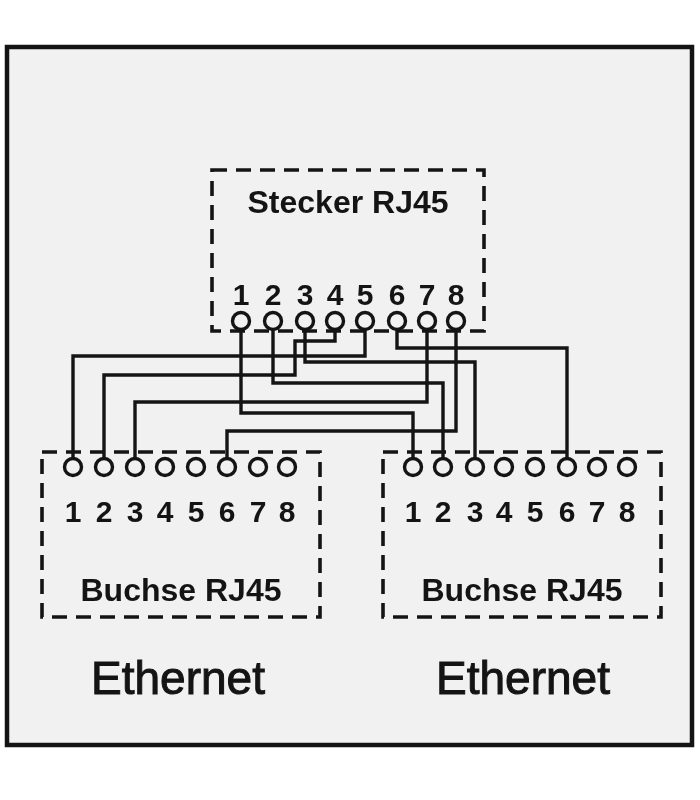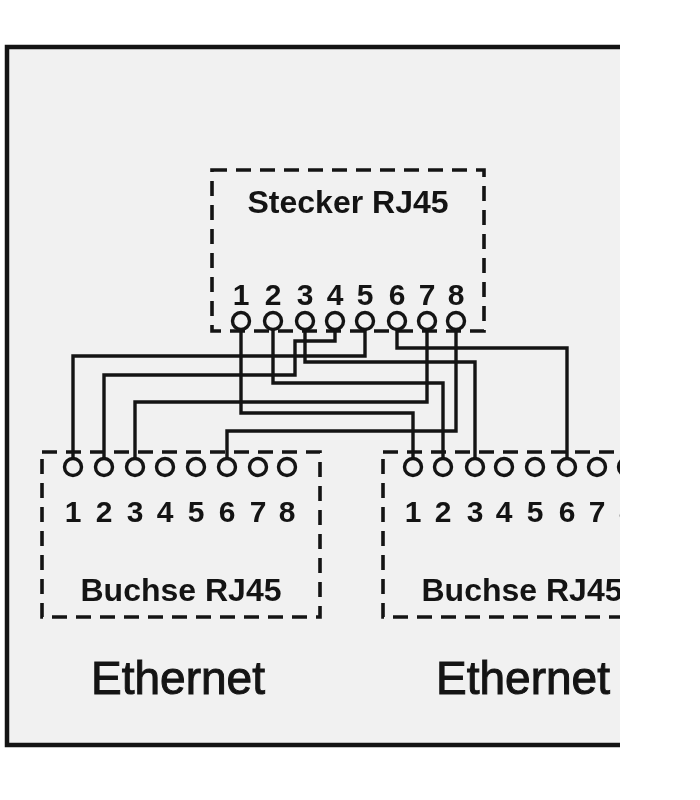--- a/index.html
+++ b/index.html
@@ -1,16 +1,16 @@
 <!DOCTYPE html>
 <html><head>
 <meta charset="utf-8">
 <style>
   html,body{margin:0;padding:0;background:#ffffff;}
-  .canvas{position:relative;width:620px;height:800px;background:#ffffff;overflow:hidden;
+  .canvas{position:relative;width:699px;height:800px;background:#ffffff;overflow:hidden;
           font-family:"Liberation Sans",sans-serif;}
   svg{position:absolute;left:0;top:0;}
   .frame{fill:#f1f1f1;stroke:#141414;stroke-width:4.5;}
   .dashedbox{fill:none;stroke:#141414;stroke-width:3.6;stroke-dasharray:15 9;}
   .wire{fill:none;stroke:#141414;stroke-width:3.4;stroke-linejoin:miter;}
   .pin{fill:#f1f1f1;stroke:#141414;stroke-width:3.4;}
   .num{font:bold 30px "Liberation Sans",sans-serif;fill:#141414;text-anchor:middle;}
   .lbl{font:bold 32px "Liberation Sans",sans-serif;fill:#141414;text-anchor:middle;}
   .cap{font:400 46px "Liberation Sans",sans-serif;fill:#141414;stroke:#141414;
        stroke-width:1;text-anchor:middle;}

